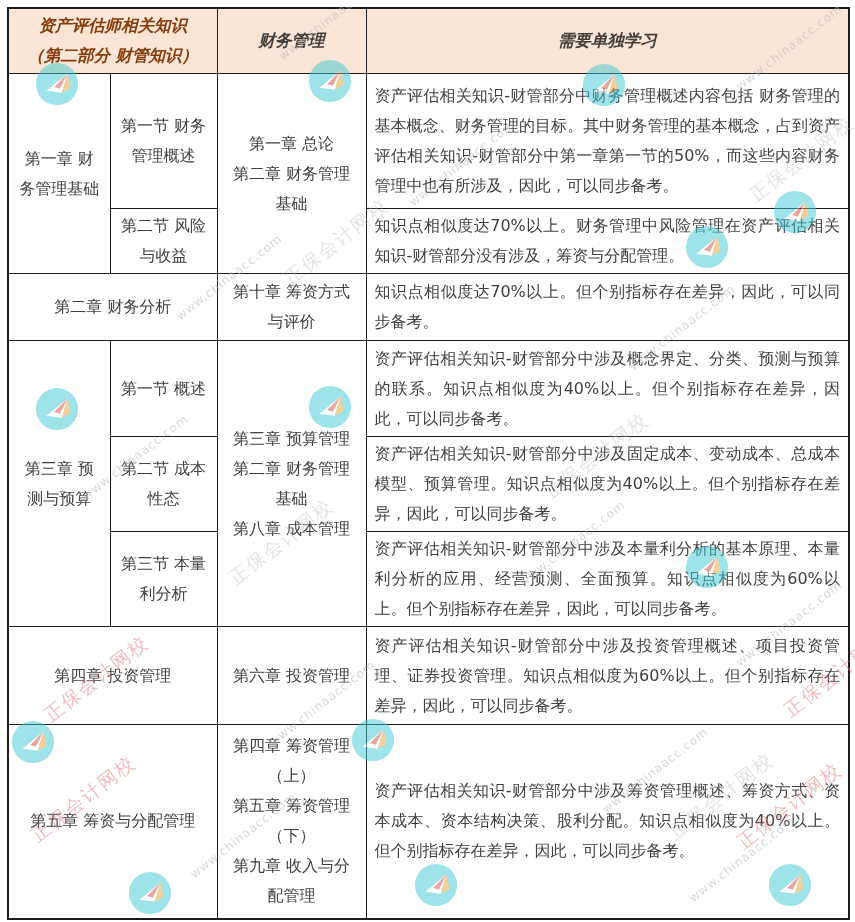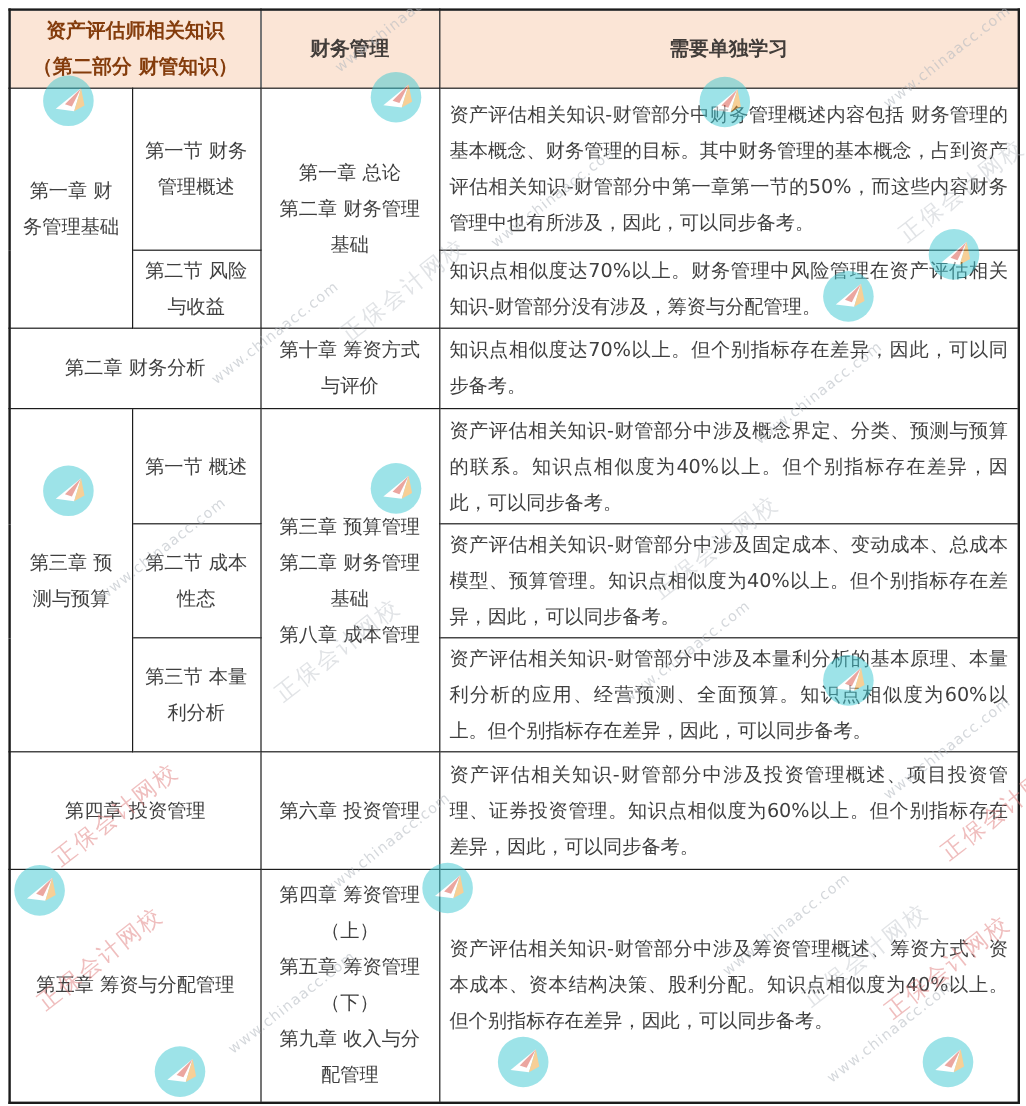--- a/index.html
+++ b/index.html
@@ -20,21 +20,21 @@
   table.compare{border-collapse:collapse;table-layout:fixed;width:841px;
     margin:7px 0 0 7px;border:2px solid var(--border);position:relative;z-index:1;}
   col.c1{width:102px;} col.c2{width:107px;} col.c3{width:149px;} col.c4{width:483px;}
   th,td{border:1px solid var(--border);vertical-align:middle;text-align:center;
     white-space:pre-line;font-size:16px;line-height:30px;color:var(--body-text);
     font-weight:normal;padding:2px 4px;overflow:hidden;}
   th{background:var(--header-bg);font-weight:bold;color:var(--header-text);
     font-size:16.5px;line-height:30px;}
   th.accent{color:var(--header-accent);}
   td.note{white-space:normal;text-align:justify;padding:2px 8px 2px 8px;}
-  tr.h62{height:62px;} tr.h135{height:135px;} tr.h60{height:60px;}
+  tr.h62{height:62px;font-style:italic;} tr.h135{height:135px;} tr.h60{height:60px;}
   tr.h67{height:67px;} tr.h96{height:96px;} tr.h97{height:94px;}
   tr.h98{height:98px;} tr.h194{height:194px;}
 
   .wm-layer{position:absolute;inset:0;z-index:2;pointer-events:none;overflow:hidden;}
   .wm-logo{position:absolute;width:46px;height:46px;opacity:.5;}
   .wm-text{position:absolute;transform:rotate(-38deg);transform-origin:left bottom;
     font-size:12px;letter-spacing:1px;color:var(--wm-gray);opacity:.55;white-space:nowrap;}
   .wm-brand{position:absolute;transform:rotate(-38deg);transform-origin:left bottom;
     font-size:19px;letter-spacing:2px;color:var(--wm-gray);opacity:.38;white-space:nowrap;}
   .wm-brand.red{color:var(--wm-red);opacity:.5;}

